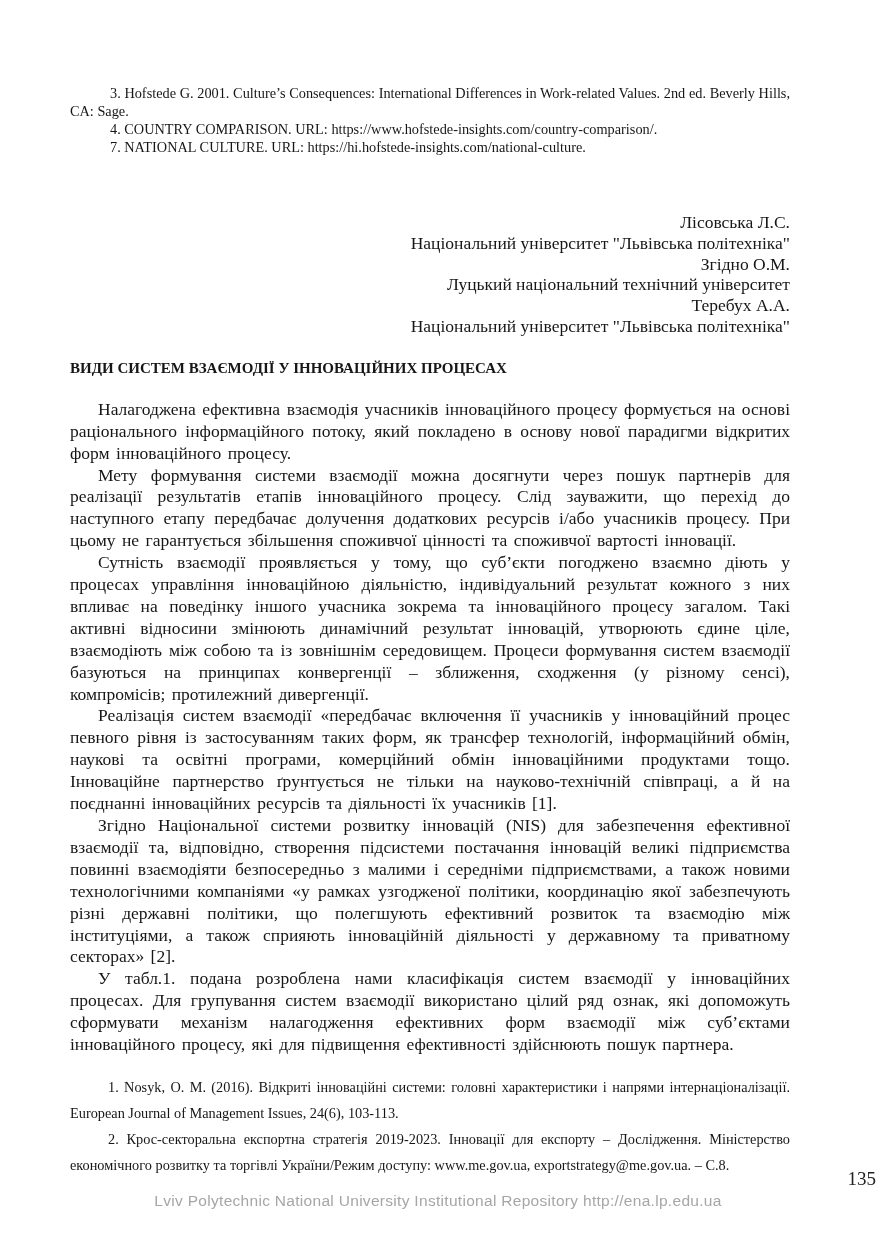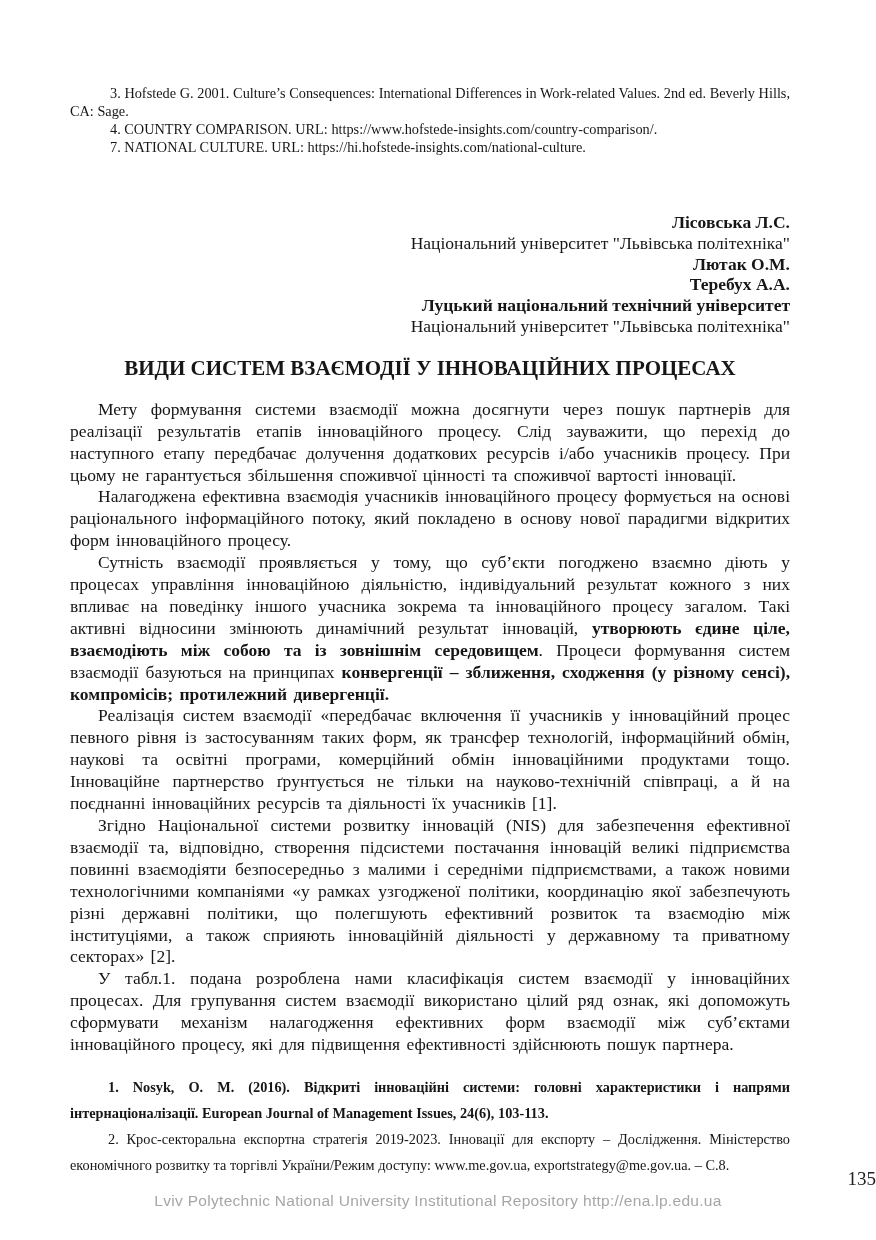--- a/index.html
+++ b/index.html
@@ -19,33 +19,32 @@
     left: 70px;
     width: 720px;
   }
   
   .small-refs p {
     font-size: 14.3px;
     line-height: 18px;
     text-align: justify;
     text-indent: 40px;
   }
-  .bold { font-weight: bold; }
+  .bold { font-weight: normal; }
   
   .authors {
     margin-top: 56px;
     text-align: right;
     font-size: 17.5px;
     line-height: 20.8px;
   }
   
   .title {
     margin-top: 19px;
-    text-align: center;
-    font-size: 21px;
+    font-size: 15px;
     line-height: 24px;
     font-weight: bold;
   }
   
   .body-text { margin-top: 19px; }
   .body-text p {
     font-size: 17.5px;
     line-height: 21.9px;
     text-align: justify;
     text-indent: 28px;
@@ -89,31 +88,31 @@
 
     <div class="small-refs">
       <p>3. Hofstede G. 2001. Culture’s Consequences: International Differences in Work-related Values. 2nd ed. Beverly Hills, CA: Sage.</p>
       <p>4. COUNTRY COMPARISON. URL: https://www.hofstede-insights.com/country-comparison/.</p>
       <p>7. NATIONAL CULTURE. URL: https://hi.hofstede-insights.com/national-culture.</p>
     </div>
 
     <div class="authors">
       <div class="bold">Лісовська Л.С.</div>
       <div>Національний університет "Львівська політехніка"</div>
-      <div class="bold">Лютак О.М.</div>
+      <div class="bold">Згідно О.М.</div>
+      <div class="bold">Луцький національний технічний університет</div>
       <div class="bold">Теребух А.А.</div>
-      <div class="bold">Луцький національний технічний університет</div>
       <div>Національний університет "Львівська політехніка"</div>
     </div>
 
     <h1 class="title">ВИДИ СИСТЕМ ВЗАЄМОДІЇ У ІННОВАЦІЙНИХ ПРОЦЕСАХ</h1>
 
     <div class="body-text">
+      <p>Налагоджена ефективна взаємодія учасників інноваційного процесу формується на основі раціонального інформаційного потоку, який покладено в основу нової парадигми відкритих форм інноваційного процесу.</p>
       <p>Мету формування системи взаємодії можна досягнути через пошук партнерів для реалізації результатів етапів інноваційного процесу. Слід зауважити, що перехід до наступного етапу передбачає долучення додаткових ресурсів і/або учасників процесу. При цьому не гарантується збільшення споживчої цінності та споживчої вартості інновації.</p>
-      <p>Налагоджена ефективна взаємодія учасників інноваційного процесу формується на основі раціонального інформаційного потоку, який покладено в основу нової парадигми відкритих форм інноваційного процесу.</p>
       <p><span>Сутність взаємодії проявляється у тому, що суб’єкти погоджено взаємно діють у процесах управління інноваційною діяльністю, індивідуальний результат кожного з них впливає на поведінку іншого учасника зокрема та інноваційного процесу загалом. Такі активні відносини змінюють динамічний результат інновацій, </span><span class="bold">утворюють єдине ціле, взаємодіють між собою та із зовнішнім середовищем</span><span>. Процеси формування систем взаємодії базуються на принципах </span><span class="bold">конвергенції – зближення, сходження (у різному сенсі), компромісів; протилежний дивергенції.</span></p>
       <p>Реалізація систем взаємодії «передбачає включення її учасників у інноваційний процес певного рівня із застосуванням таких форм, як трансфер технологій, інформаційний обмін, наукові та освітні програми, комерційний обмін інноваційними продуктами тощо. Інноваційне партнерство ґрунтується не тільки на науково-технічній співпраці, а й на поєднанні інноваційних ресурсів та діяльності їх учасників [1].</p>
       <p>Згідно Національної системи розвитку інновацій (NIS) для забезпечення ефективної взаємодії та, відповідно, створення підсистеми постачання інновацій великі підприємства повинні взаємодіяти безпосередньо з малими і середніми підприємствами, а також новими технологічними компаніями «у рамках узгодженої політики, координацію якої забезпечують різні державні політики, що полегшують ефективний розвиток та взаємодію між інституціями, а також сприяють інноваційній діяльності у державному та приватному секторах» [2].</p>
       <p>У табл.1. подана розроблена нами класифікація систем взаємодії у інноваційних процесах. Для групування систем взаємодії використано цілий ряд ознак, які допоможуть сформувати механізм налагодження ефективних форм взаємодії між суб’єктами інноваційного процесу, які для підвищення ефективності здійснюють пошук партнера.</p>
     </div>
 
     <div class="bottom-refs">
       <p class="bold">1. Nosyk, O. M. (2016). Відкриті інноваційні системи: головні характеристики і напрями інтернаціоналізації. European Journal of Management Issues, 24(6), 103-113.</p>
       <p>2. Крос-секторальна експортна стратегія 2019-2023. Інновації для експорту – Дослідження. Міністерство економічного розвитку та торгівлі України/Режим доступу: www.me.gov.ua, exportstrategy@me.gov.ua. – С.8.</p>
     </div>

